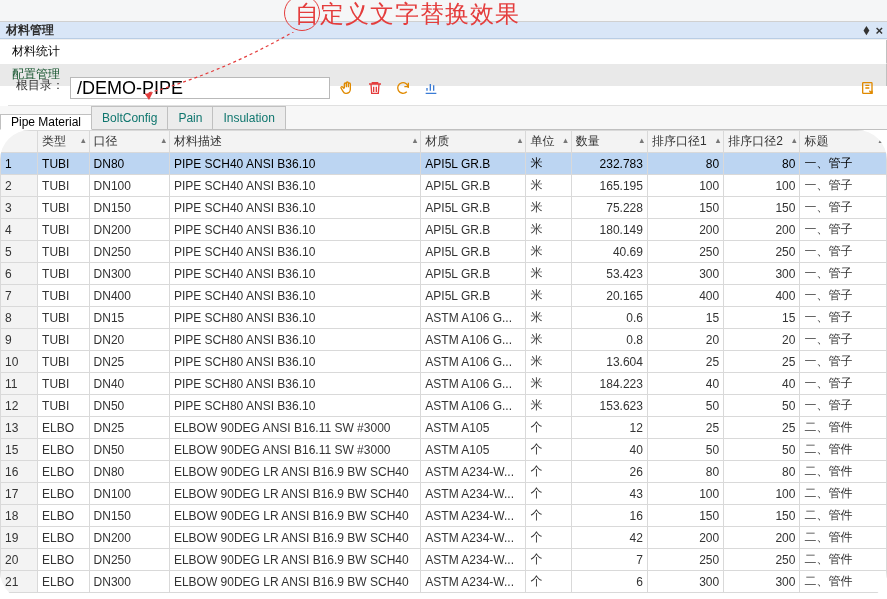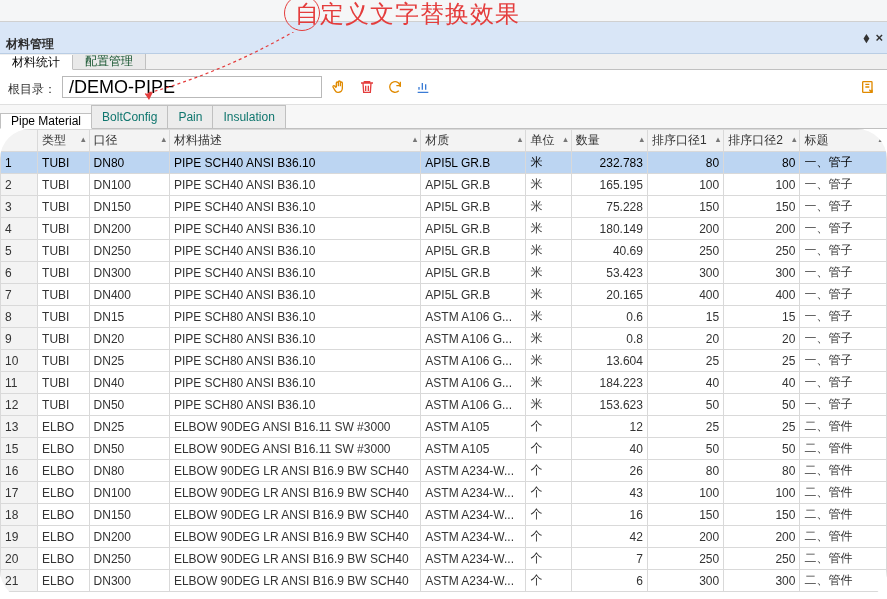--- a/index.html
+++ b/index.html
@@ -42,59 +42,61 @@
   .dotted-arrow {
     position: absolute;
     left: 135px; top: 32px;
     width: 200px; height: 80px;
     pointer-events: none;
     z-index: 48;
   }
   .panel-title-bar {
     background: #d9e6f7;
     border-bottom: 1px solid #b9cde4;
-    height: 32px;
+    height: 17px;
     display: flex;
-    align-items: flex-end;
+    align-items: flex-start;
     padding: 0 6px;
     font-weight: bold;
     color: #2c2c2c;
     position: relative;
   }
   .panel-title-bar .right-icons {
     position: absolute; right: 4px; top: 0;
     display: flex; gap: 6px; align-items:center; height:100%;
   }
   .inner-tab-bar {
     display: flex;
-    height: 16px;
+    height: 32px;
     background: #f0f0f0;
     border-bottom: 1px solid #c0c0c0;
+    flex-direction: column;
   }
   .inner-tab {
     padding: 3px 12px;
     border-right: 1px solid #c0c0c0;
     background: #e9e9e9;
     cursor: pointer;
     display: flex; align-items: center;
     color: #14532d;
   }
   .inner-tab.active {
     background: #fff;
     border-bottom: 1px solid #fff;
     position: relative;
     top: 1px;
     color: #000;
   }
   .root-row {
     display: flex;
-    align-items: flex-end;
+    align-items: flex-start;
     padding: 6px 8px;
     gap: 6px;
     border-bottom: 1px solid #e0e0e0;
+    margin-left: 8px;
   }
   .root-row label { color: #333; }
   .root-row input[type=text] {
     width: 260px;
     height: 22px;
     border: 1px solid #b9b9b9;
     padding: 0 6px;
     font-size: 18px;
   }
   .icon-btn {

